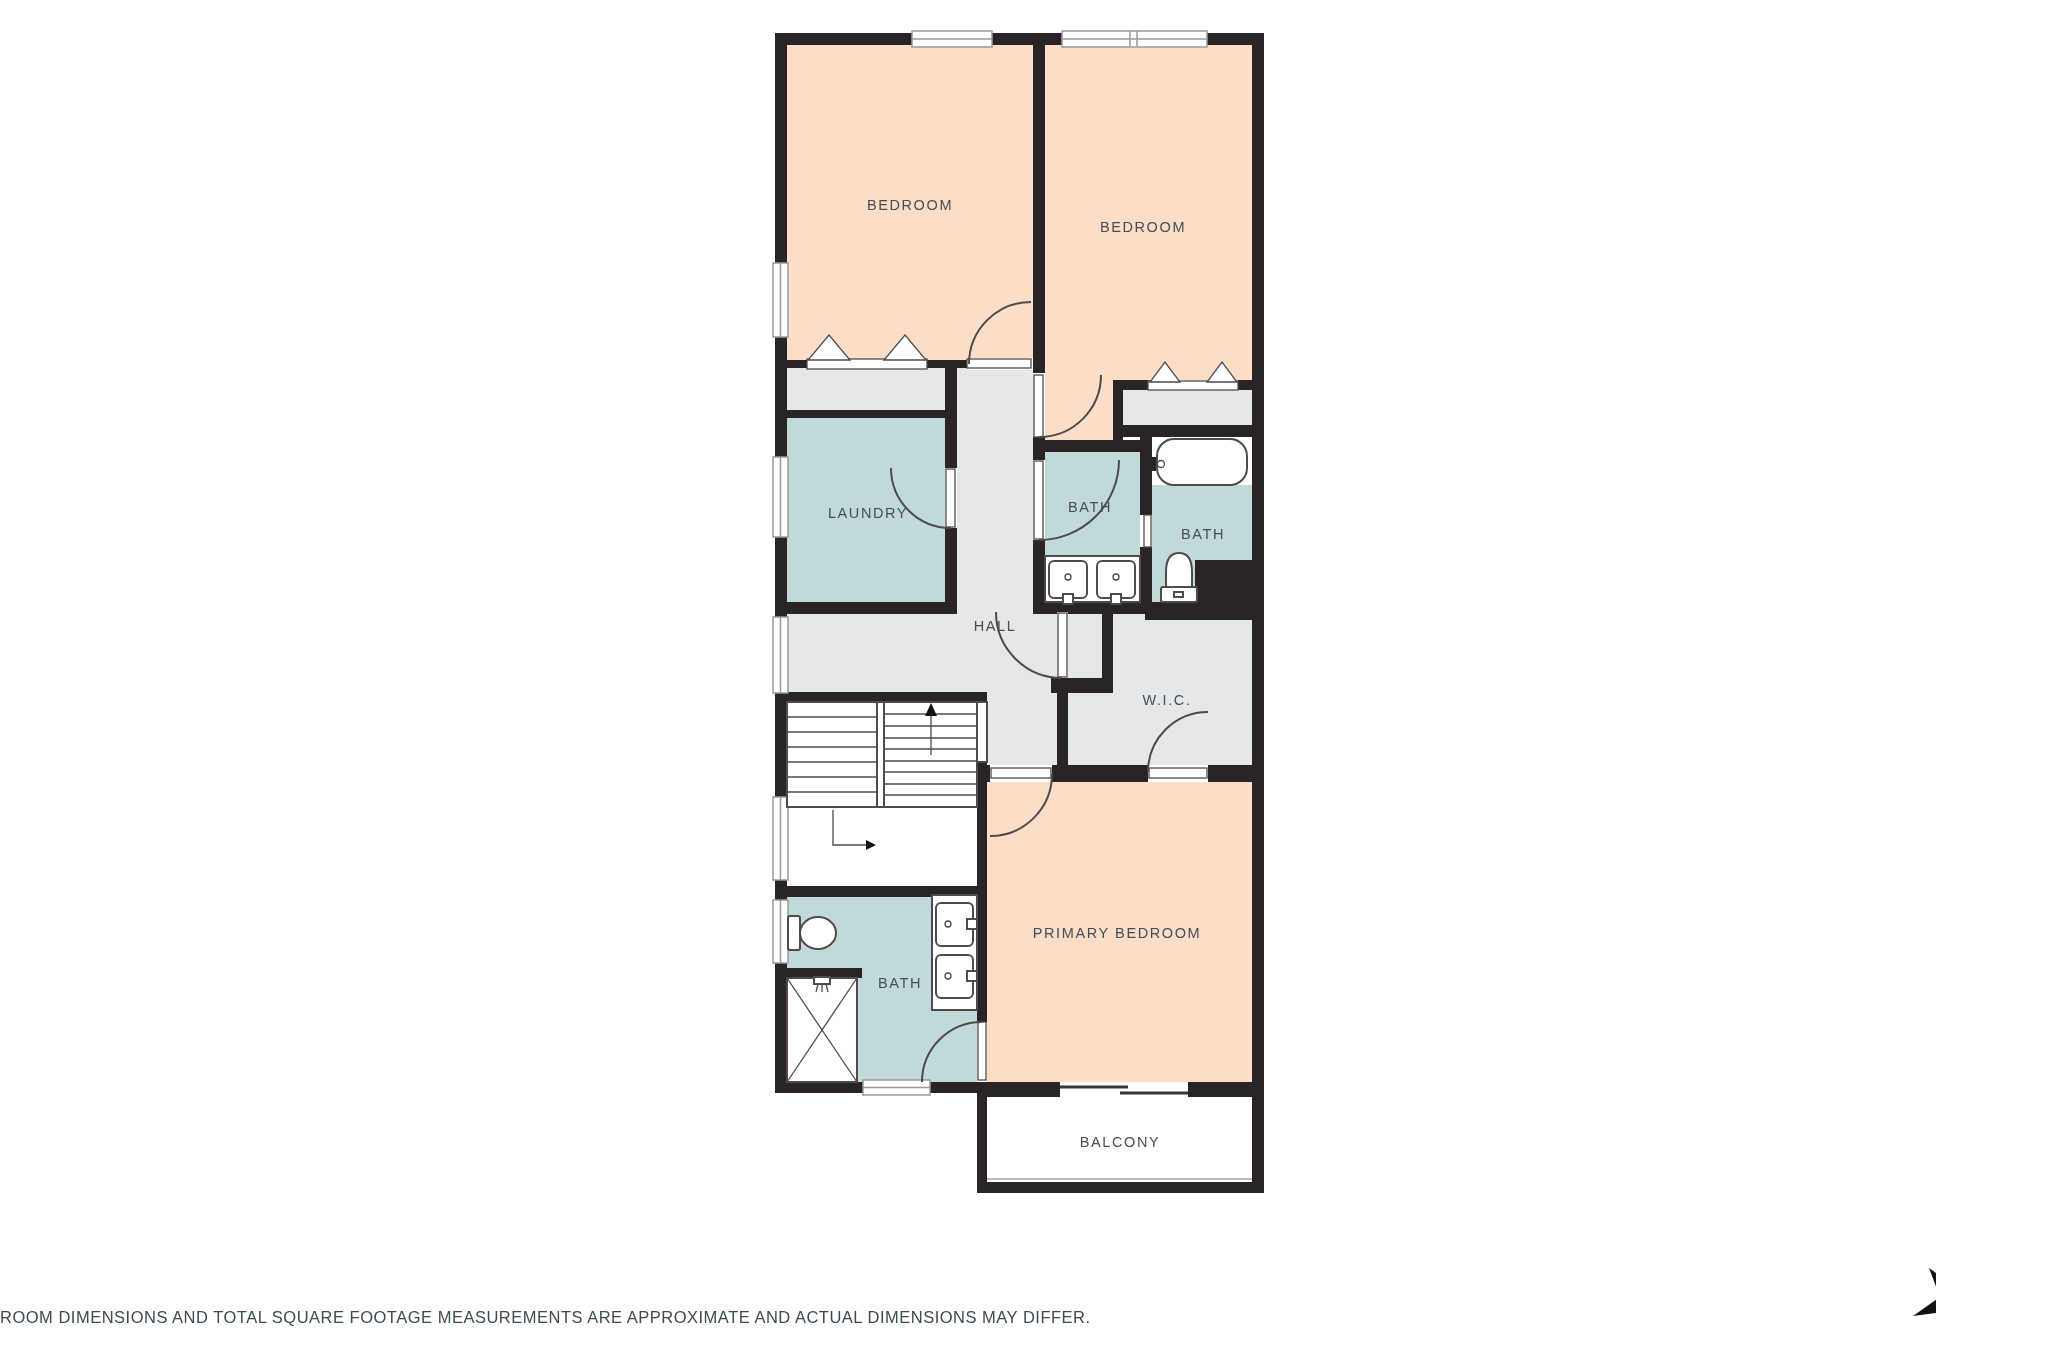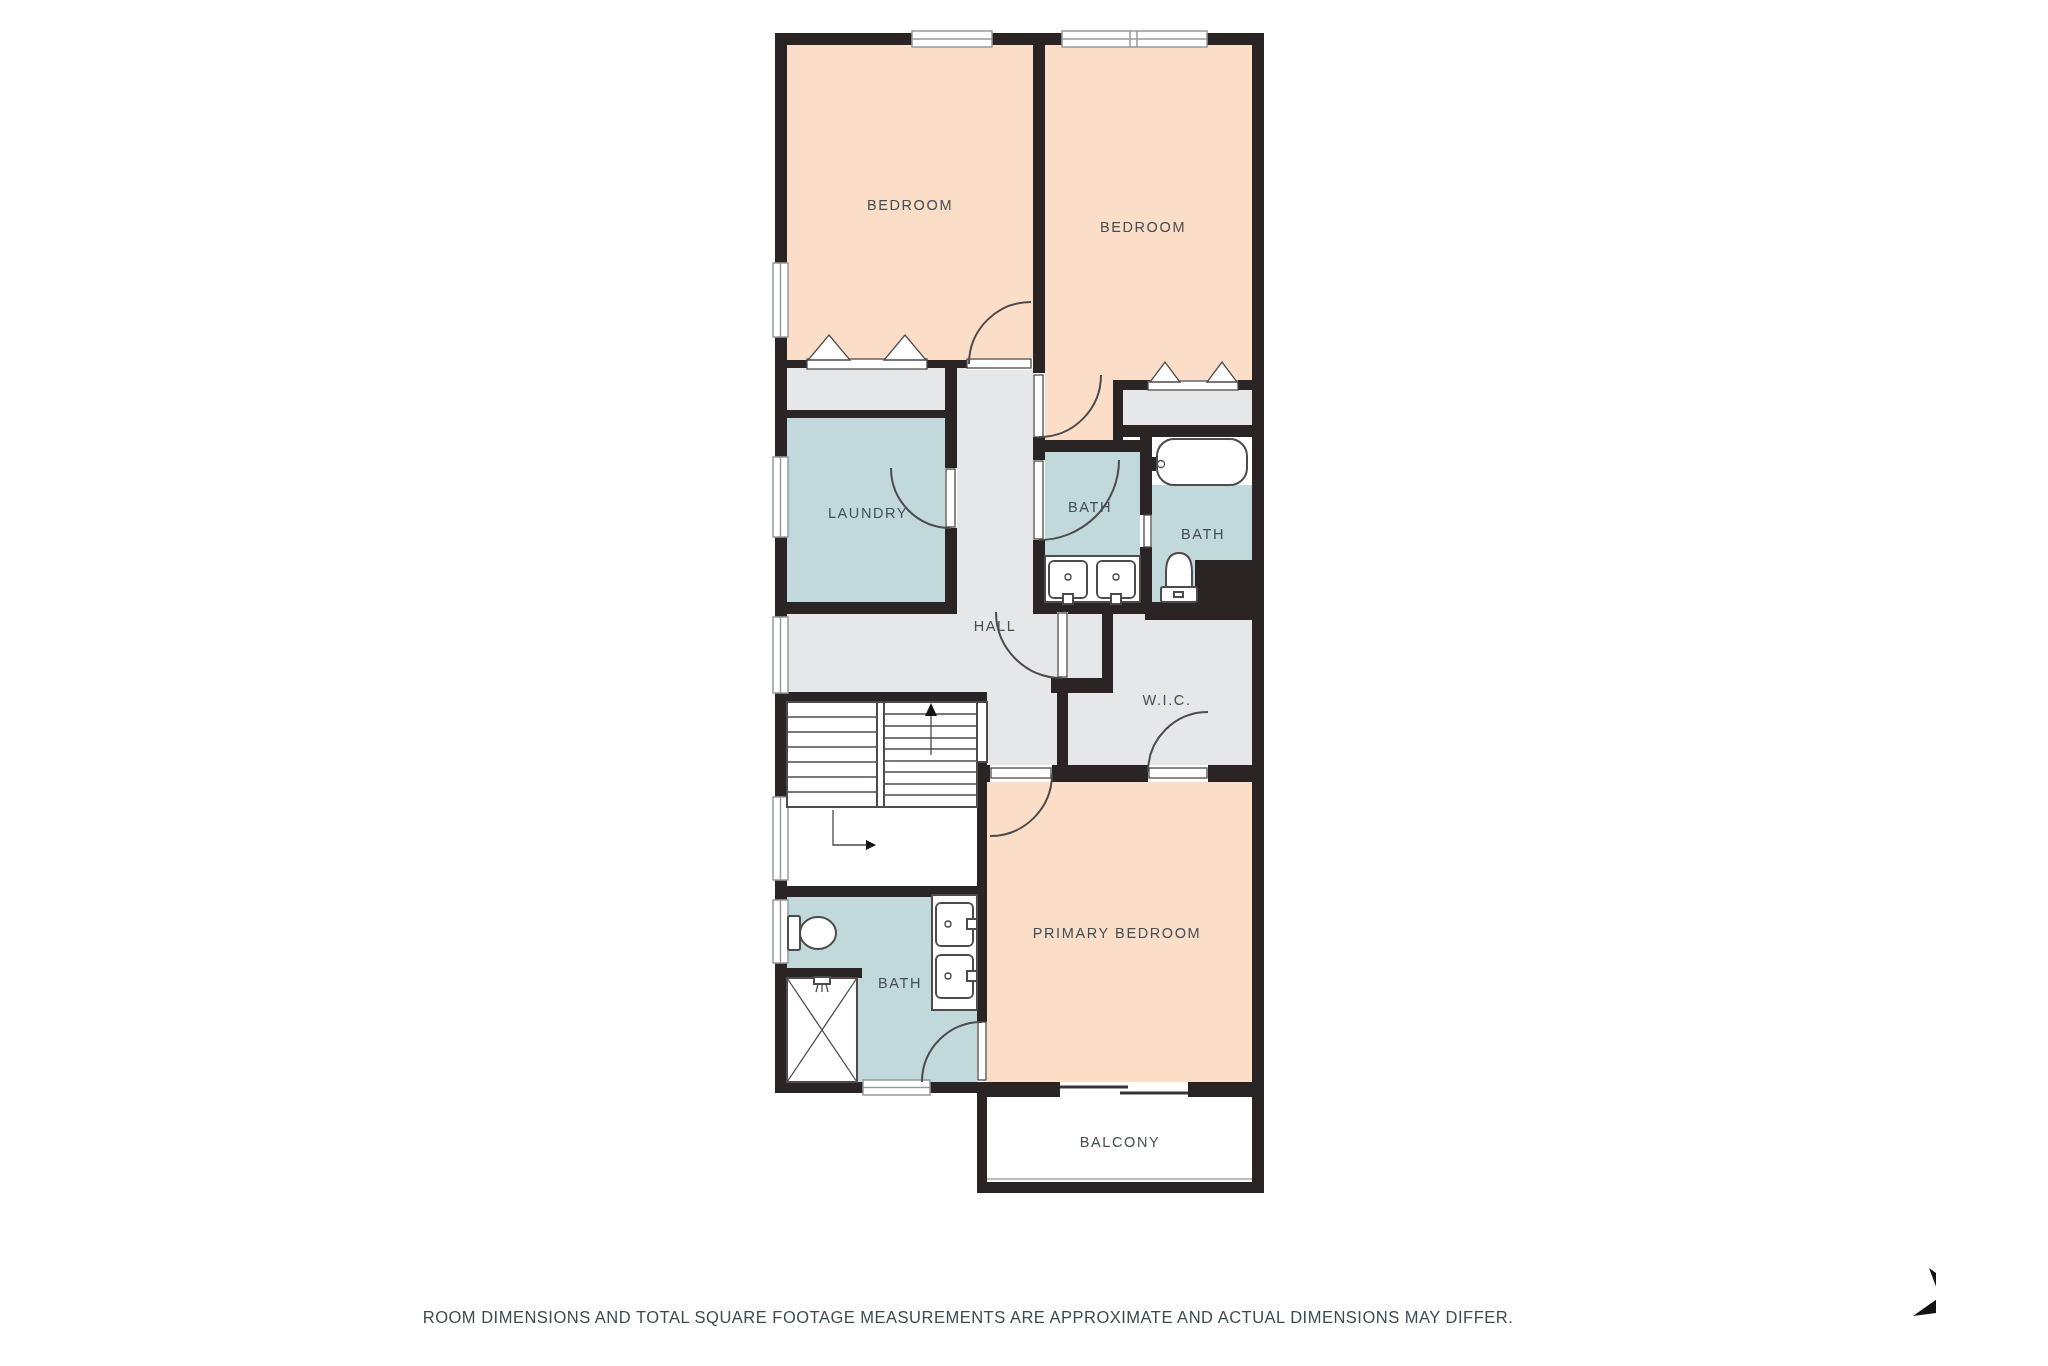--- a/index.html
+++ b/index.html
@@ -14,21 +14,21 @@
   .ln{stroke:var(--line,#4f4a4b);stroke-width:2;fill:none;}
   .thin{stroke:var(--line,#4f4a4b);stroke-width:1.3;fill:none;}
   .fx{fill:#ffffff;stroke:var(--line,#4f4a4b);stroke-width:2;}
   .win{fill:#ffffff;stroke:#969b9e;stroke-width:1.5;}
   .winln{stroke:#969b9e;stroke-width:1.5;fill:none;}
   .leaf{fill:#ffffff;stroke:#4f4a4b;stroke-width:1.3;}
   .gap{fill:#ffffff;}
   .lbl{font-family:"Liberation Sans",sans-serif;font-size:14.5px;letter-spacing:1.6px;
        fill:var(--label,#455056);text-anchor:middle;}
   .dark{fill:#151213;}
-  .disclaimer{position:absolute;left:0;top:1308px;width:100%;text-align:center;
+  .disclaimer{position:absolute;left:0;top:1308px;width:100%;
       font-size:16.5px;letter-spacing:0.5px;color:#3c4a52;}
 </style>
 </head>
 <body>
 
 <div class="stage">
 <svg class="plan-svg" width="2048" height="1366" viewBox="0 0 2048 1366">
 
   <g>
     <rect class="peach" x="787" y="45" width="246" height="315"></rect>

